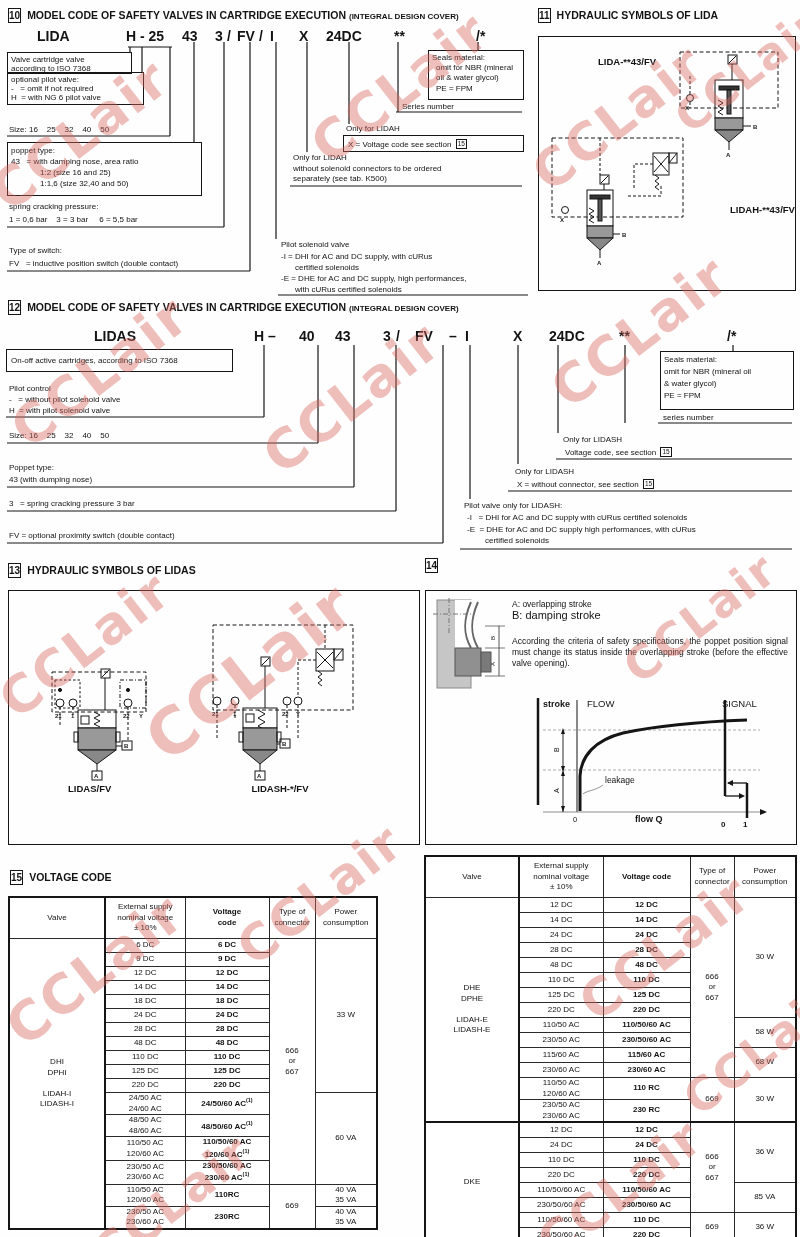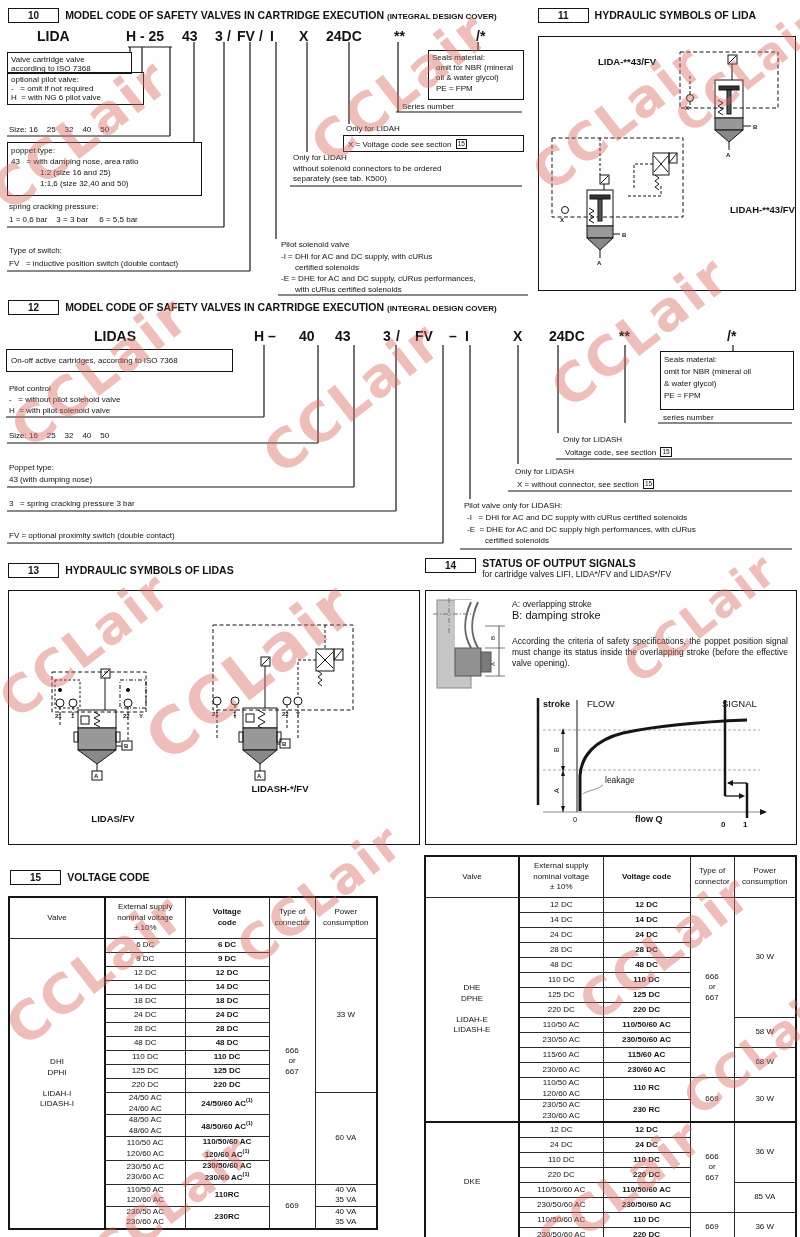--- a/index.html
+++ b/index.html
@@ -2,21 +2,21 @@
 <html><head>
 <meta charset="utf-8">
 <style>
   html,body{margin:0;padding:0;}
   body{width:800px;height:1237px;position:relative;background:#fefefe;color:#131313;
        font-family:"Liberation Sans",sans-serif;overflow:hidden;}
   .t{position:absolute;font-size:8px;line-height:9.5px;white-space:nowrap;z-index:3;}
   .b{font-weight:normal;}
   .bx{position:absolute;border:1.3px solid #151515;z-index:2;}
   .hdr{position:absolute;display:flex;align-items:flex-start;gap:6px;z-index:3;}
-  .num{border:1.5px solid #151515;font-weight:bold;font-size:10px;line-height:13px;padding:0 19px;}
+  .num{border:1.5px solid #151515;font-weight:bold;font-size:10px;line-height:13px;padding:0 0;}
   .htitle{font-weight:bold;font-size:10.5px;line-height:14px;}
   .hsub{font-size:8.5px;line-height:10px;}
   .tok{position:absolute;font-weight:bold;font-size:14px;z-index:3;white-space:nowrap;}
   .ref{display:inline-block;border:1px solid #151515;font-size:6.5px;line-height:7.5px;
        padding:0 1px;margin-left:2px;vertical-align:1px;}
   .wm{position:absolute;font-weight:bold;color:#d9675e;opacity:.42;letter-spacing:2px;
       transform:translate(-50%,-50%) rotate(-38deg);z-index:40;pointer-events:none;
       font-family:"DejaVu Sans",sans-serif;}
   svg{position:absolute;z-index:1;}
   svg text{font-family:"Liberation Sans",sans-serif;fill:#131313;}
@@ -157,21 +157,21 @@
   <span>X = Voltage code see section</span>
   <span class="ref">15</span></div>
 
 <div class="t b" style="left:293px;top:153px">Only for LIDAH</div>
 <div class="t" style="left:293px;top:164px">without solenoid connectors to be ordered</div>
 <div class="t" style="left:293px;top:174px">separately (see tab. K500)</div>
 
 <div class="t" style="left:281px;top:240px">Pilot solenoid valve</div>
 <div class="t" style="left:281px;top:252px">-I = DHI for AC and DC supply, with cURus</div>
 <div class="t" style="left:295px;top:263px">certified solenoids</div>
-<div class="t" style="left:281px;top:274px">-E = DHE for AC and DC supply, cURus performances,</div>
+<div class="t" style="left:281px;top:274px">-E = DHE for AC and DC supply, high performances,</div>
 <div class="t" style="left:295px;top:285px">with cURus certified solenoids</div>
 
 <div class="hdr" style="left:538px;top:8px">
   <span class="num">11</span>
   <span class="htitle">HYDRAULIC SYMBOLS OF LIDA</span>
 </div>
 <div class="bx" style="left:538px;top:36px;width:256px;height:253px;border-width:1.5px"></div>
 <div class="lbl" style="left:598px;top:56px">LIDA-**43/FV</div>
 <div class="lbl" style="left:730px;top:204px">LIDAH-**43/FV</div>
 
@@ -284,21 +284,21 @@
 <div class="t" style="left:464px;top:501px">Pilot valve only for LIDASH:</div>
 <div class="t" style="left:467px;top:513px">-I&nbsp;&nbsp;&nbsp;= DHI for AC and DC supply with cURus certified solenoids</div>
 <div class="t" style="left:467px;top:525px">-E&nbsp;&nbsp;= DHE for AC and DC supply high performances, with cURus</div>
 <div class="t" style="left:485px;top:536px">certified solenoids</div>
 
 <div class="hdr" style="left:8px;top:563px">
   <span class="num">13</span>
   <span class="htitle">HYDRAULIC SYMBOLS OF LIDAS</span>
 </div>
 <div class="bx" style="left:8px;top:590px;width:410px;height:253px;border-width:1.5px"></div>
-<div class="lbl" style="left:68px;top:813px;width:90px;text-align:center">LIDAS/FV</div>
+<div class="lbl" style="left:68px;top:783px;width:90px;">LIDAS/FV</div>
 <div class="lbl" style="left:225px;top:783px;width:110px;text-align:center">LIDASH-*/FV</div>
 
 <svg style="left:8px;top:590px" width="410" height="253" viewBox="0 0 410 253">
   <g stroke="#151515" fill="none" stroke-width="1">
     <rect x="44" y="82" width="94" height="40" stroke-dasharray="4 2.5"></rect>
     <rect x="47" y="90" width="25" height="28" stroke-dasharray="2.5 2"></rect>
     <rect x="112" y="90" width="26" height="28" stroke-dasharray="4 2 1 2"></rect>
     <circle cx="52" cy="113" r="4"></circle>
       <circle cx="65" cy="113" r="4"></circle>
       <circle cx="120" cy="113" r="4"></circle>
@@ -365,24 +365,20 @@
     <text x="225" y="126">1</text>
     <text x="274" y="126">22</text>
     <text x="288" y="126">Y</text>
     <text x="249" y="188">A</text>
     <text x="274" y="156">B</text>
   </g>
 </svg>
 
 <div class="hdr" style="left:425px;top:558px">
   <span class="num">14</span>
-  <span>
-    <div class="htitle" style="line-height:11px">STATUS OF OUTPUT SIGNALS</div>
-    <div class="hsub">for cartridge valves LIFI, LIDA*/FV and LIDAS*/FV</div>
-  </span>
 </div>
 <div class="bx" style="left:425px;top:590px;width:370px;height:253px;border-width:1.5px"></div>
 <div class="t" style="left:512px;top:600px;font-size:8.5px">A: overlapping stroke</div>
 <div class="t" style="left:512px;top:611px;font-size:11px">B: damping stroke</div>
 <div class="para" style="left:512px;top:636px;width:276px">According the criteria of safety specifications, the poppet position signal must change its status inside the overlapping stroke (before the effective valve opening).</div>
 
 <svg style="left:425px;top:590px" width="370" height="253" viewBox="0 0 370 253">
   <g>
     <rect x="12" y="10" width="34" height="88" fill="#c6c6c6" stroke="#8a8a8a"></rect>
     <rect x="30" y="10" width="18" height="48" fill="#fff" stroke="none"></rect>

